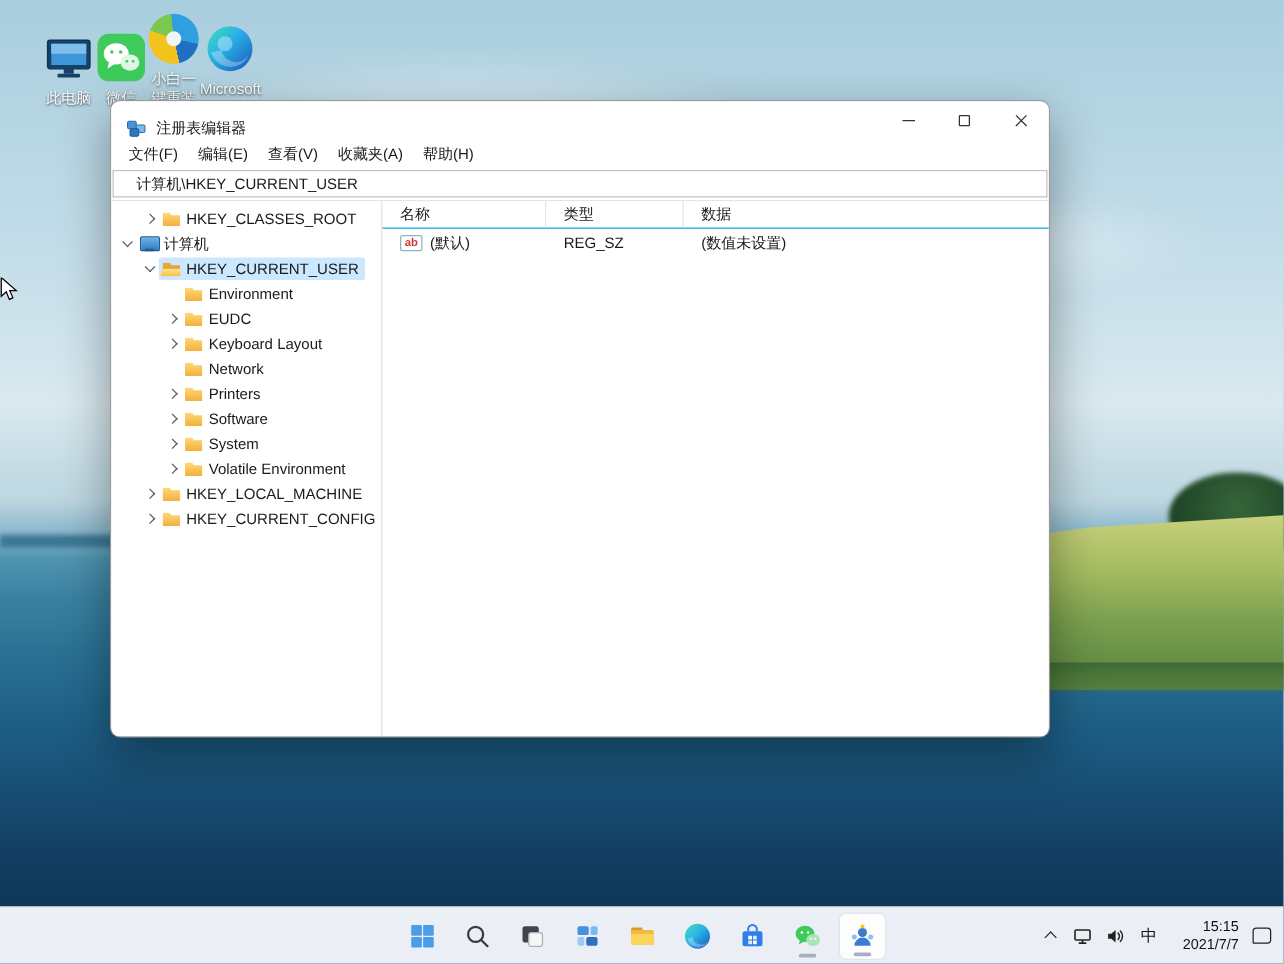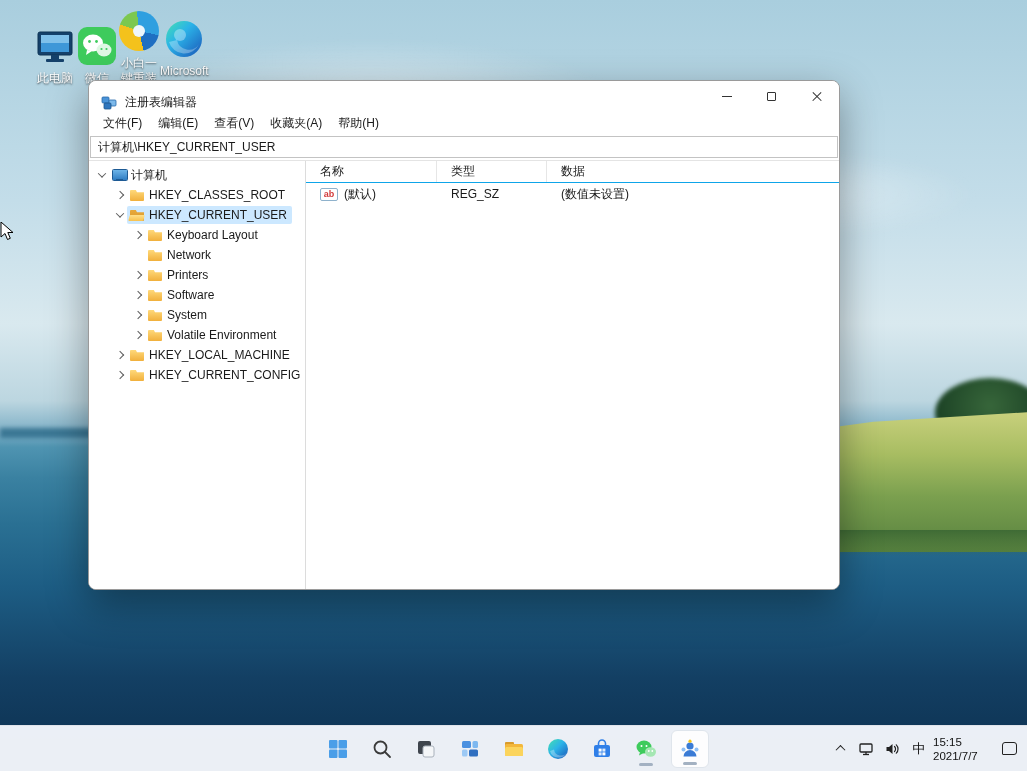--- a/index.html
+++ b/index.html
@@ -46,21 +46,21 @@
   .g-min { width:10px; height:1px; background:#333; }
   .g-max { width:9px; height:9px; border:1px solid #333; border-radius:1px; }
   .g-close { position:relative; width:12px; height:12px; }
   .g-close::before,.g-close::after { content:""; position:absolute; left:0; top:5.5px; width:12px; height:1.2px; background:#333; }
   .g-close::before { transform:rotate(45deg); } .g-close::after { transform:rotate(-45deg); }
 
   .menubar { height:24px; flex:none; display:flex; align-items:center; padding-left:6px; background:#fff; }
   .menu-item { font-size:12px; color:#1a1a1a; padding:3px 8px; cursor:default; border-radius:3px; }
 
   .addressbar { height:26px; flex:none; padding:1px 1px 3px 1px; background:#fff; border-bottom:1px solid #e4e4e4; }
-  .address-box { height:22px; border:1px solid #c3c3c3; display:flex; align-items:center; padding-left:7px;
+  .address-box { height:22px; border:1px solid #c3c3c3; display:flex; align-items:center; padding-left:18px;
     font-size:12px; color:#1a1a1a; background:#fff; }
 
   .win-body { flex:1; display:flex; min-height:0; }
   .tree-pane { width:217px; flex:none; border-right:1px solid #dcdcdc; padding-top:4px; overflow:hidden; background:#fff; }
   .trow { height:20px; display:flex; align-items:center; font-size:12px; color:#1a1a1a; cursor:default; white-space:nowrap; }
   .lvl0 { padding-left:6px; } .lvl1 { padding-left:24px; } .lvl2 { padding-left:42px; }
   .chevbox { width:14px; height:14px; flex:none; display:flex; align-items:center; justify-content:center; }
   .chev { width:6px; height:6px; border-right:1.4px solid #5c5c5c; border-bottom:1.4px solid #5c5c5c; }
   .chev.down { transform:rotate(45deg) translate(-1px,-1px); }
   .chev.right { transform:rotate(-45deg); }
@@ -98,21 +98,21 @@
   .tb-btn.running::after { content:""; position:absolute; bottom:2px; left:50%; transform:translateX(-50%);
     width:14px; height:3px; border-radius:2px; background:#a3b1c2; }
   .tb-btn svg { display:block; }
 
   .tray { position:absolute; right:4px; top:0; height:100%; display:flex; align-items:center; }
   .tray-btn { height:40px; display:flex; align-items:center; justify-content:center; border-radius:5px; cursor:pointer; }
   .w26 { width:26px; } .w28 { width:28px; }
   .chev-up { width:7px; height:7px; border-right:1.4px solid #222; border-bottom:1.4px solid #222;
     transform:rotate(-135deg) translate(-1px,-1px); }
   .ime-text { font-size:13px; color:#111; }
-  .clock { width:62px; text-align:left; font-size:11.5px; line-height:14px; color:#111; padding-right:4px; cursor:default; }
+  .clock { width:62px; text-align:right; font-size:11.5px; line-height:14px; color:#111; padding-right:4px; cursor:default; }
   .notif-glyph { width:15px; height:13px; border:1.3px solid #222; border-radius:3px 3px 3px 1px; }
 
   
   .cursor { position:absolute; left:0px; top:222px; }
 </style>
 </head>
 <body>
 
 <div class="stage">
 
@@ -218,54 +218,70 @@
     </div>
 
     <div class="addressbar">
       <div class="address-box">计算机\HKEY_CURRENT_USER</div>
     </div>
 
     <div class="win-body">
 
       <div class="tree-pane">
 
+        <div class="trow lvl1">
+          <span class="chevbox">
+              <span class="chev right"></span>
+            </span>
+          <span class="hlwrap">
+              <span class="ticon folder"></span>
+              <span>HKEY_CLASSES_ROOT</span>
+            </span>
+        </div>
+
         <div class="trow lvl0">
           <span class="chevbox">
               <span class="chev down"></span>
             </span>
           <span class="hlwrap">
               <span class="ticon computer"></span>
               <span>计算机</span>
             </span>
         </div>
 
-        <div class="trow lvl1">
-          <span class="chevbox">
-              <span class="chev right"></span>
-            </span>
-          <span class="hlwrap">
-              <span class="ticon folder"></span>
-              <span>HKEY_CLASSES_ROOT</span>
-            </span>
-        </div>
-
         <div class="trow lvl1 sel">
           <span class="chevbox">
               <span class="chev down"></span>
             </span>
           <span class="hlwrap">
               <span class="ticon folder-open"></span>
               <span>HKEY_CURRENT_USER</span>
             </span>
         </div>
 
 
 
 
-
+        <div class="trow lvl2">
+          <span class="chevbox"></span>
+          <span class="hlwrap">
+              <span class="ticon folder"></span>
+              <span>Environment</span>
+            </span>
+        </div>
+
+        <div class="trow lvl2">
+          <span class="chevbox">
+              <span class="chev right"></span>
+            </span>
+          <span class="hlwrap">
+              <span class="ticon folder"></span>
+              <span>EUDC</span>
+            </span>
+        </div>
 
         <div class="trow lvl2">
           <span class="chevbox">
               <span class="chev right"></span>
             </span>
           <span class="hlwrap">
               <span class="ticon folder"></span>
               <span>Keyboard Layout</span>
             </span>
         </div>

